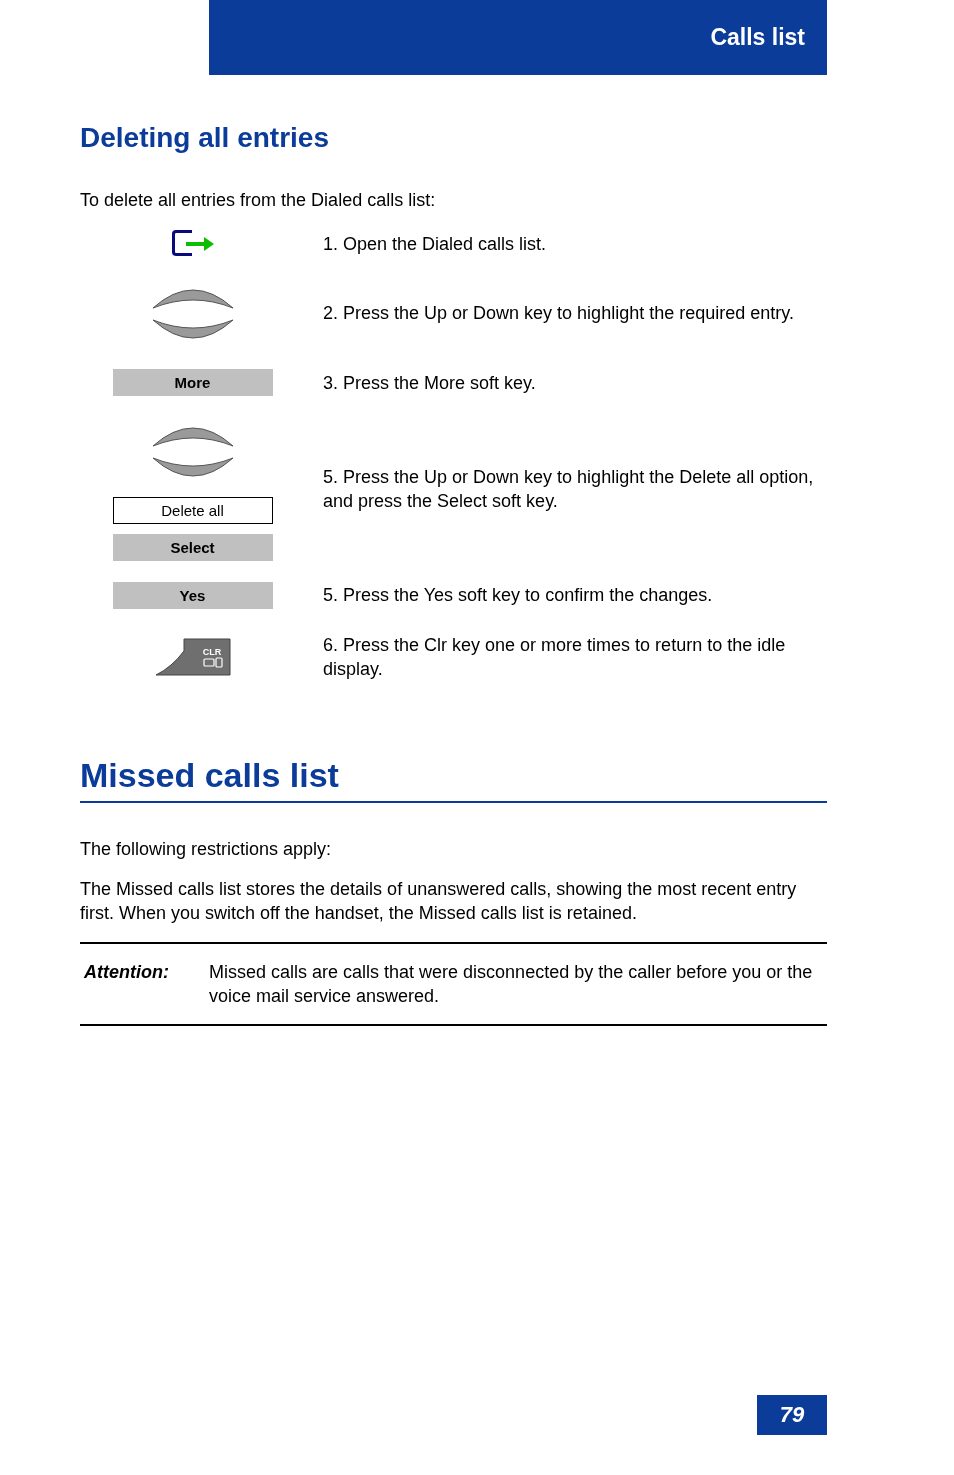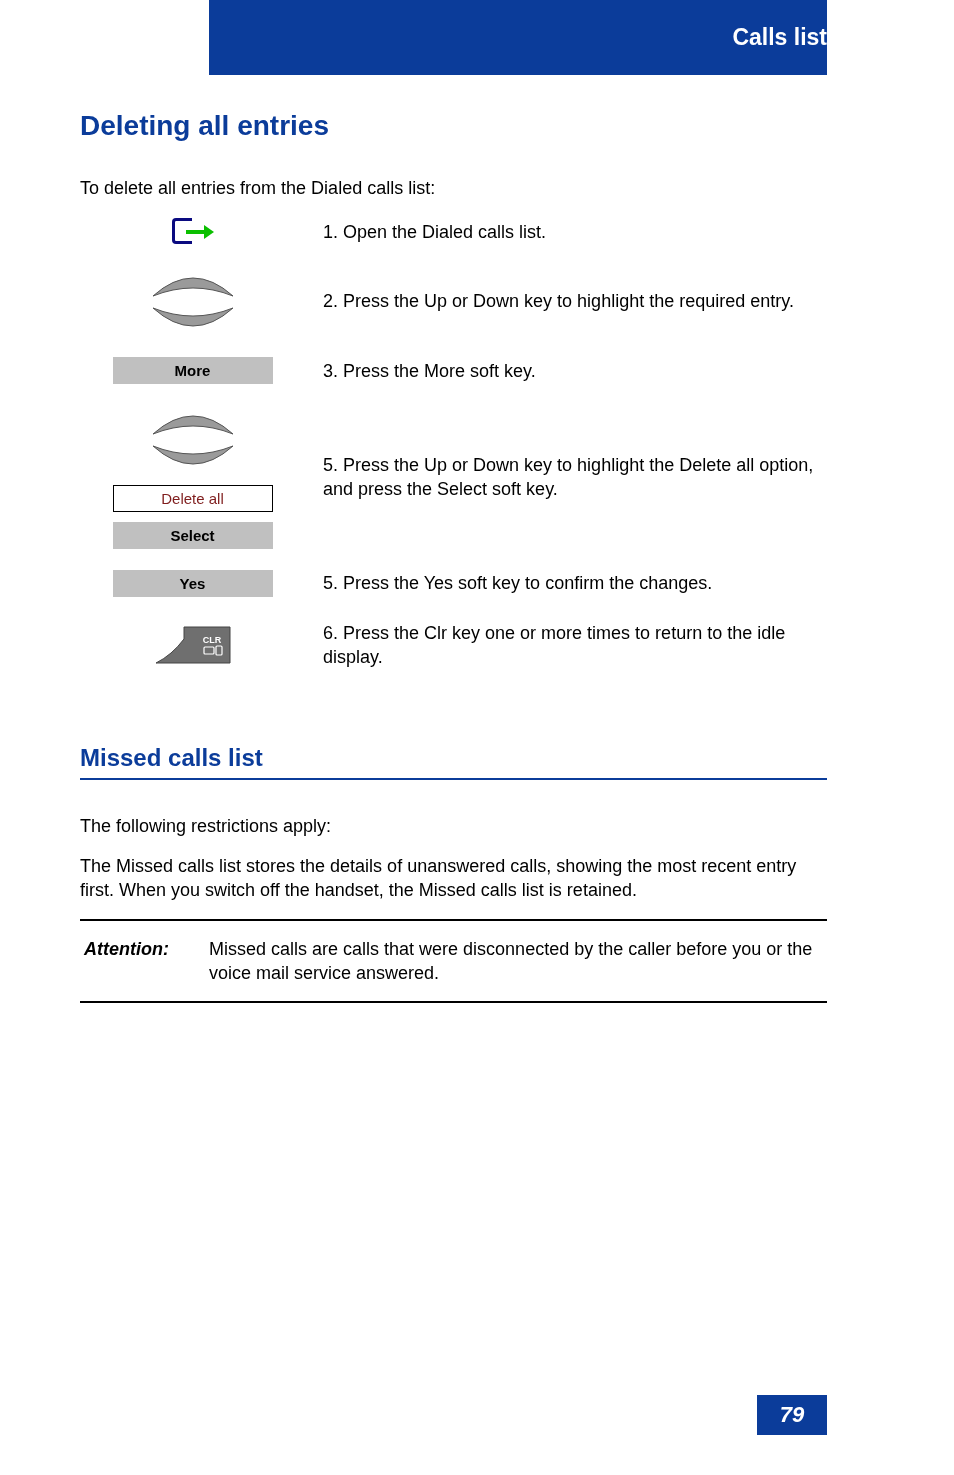--- a/index.html
+++ b/index.html
@@ -14,38 +14,39 @@
   .header-band {
     position: absolute;
     top: 0;
     left: 209px;
     width: 618px;
     height: 75px;
     background: #0b3c9a;
     display: flex;
     align-items: center;
     justify-content: flex-end;
+    padding-right: 22px;
   }
   .header-band span {
     color: #fff;
     font-weight: bold;
     font-size: 23px;
   }
   .content {
     position: absolute;
     left: 80px;
-    top: 110px;
+    top: 122px;
     width: 747px;
   }
   .h-blue {
     color: #0b3c9a;
     font-weight: bold;
   }
   .h-section { font-size: 28px; margin-bottom: 34px; }
-  .h-main { font-size: 24px; margin-top: 70px; margin-bottom: 6px; }
+  .h-main { font-size: 34px; margin-top: 70px; margin-bottom: 6px; }
   .hr-blue {
     border: none;
     border-top: 2px solid #0b3c9a;
     width: 747px;
     margin-bottom: 34px;
   }
   .steps-table {
     display: grid;
     grid-template-columns: 225px 1fr;
     row-gap: 18px;
@@ -73,21 +74,21 @@
     color: #000;
   }
   .menu-item {
     width: 160px;
     height: 27px;
     border: 1.5px solid #000;
     display: flex;
     align-items: center;
     justify-content: center;
     font-size: 15px;
-    color: #7f1d1d;
+    color: #000000;
     background: #fff;
   }
   .stack { display: flex; flex-direction: column; gap: 10px; align-items: center; }
 
   
   .rocker {
     width: 92px;
     height: 70px;
     display: flex;
     flex-direction: column;

